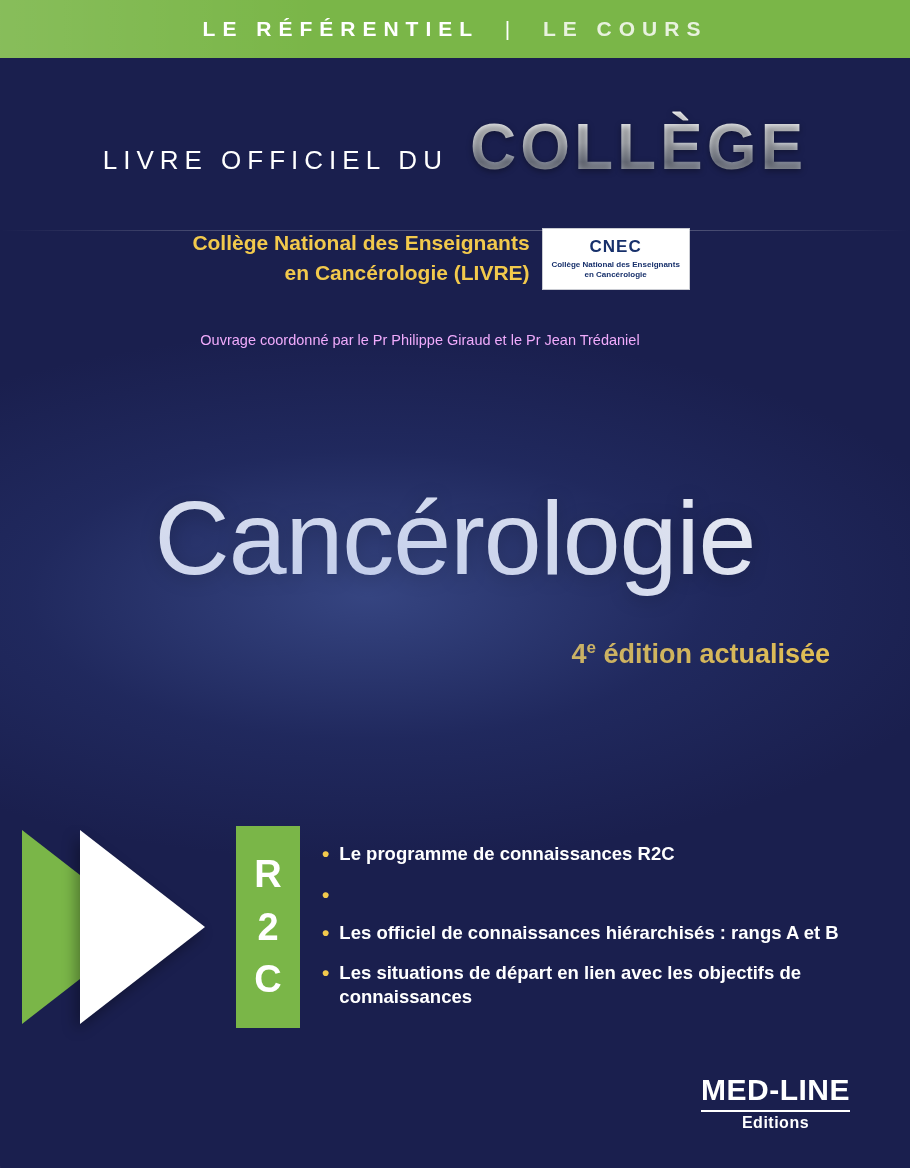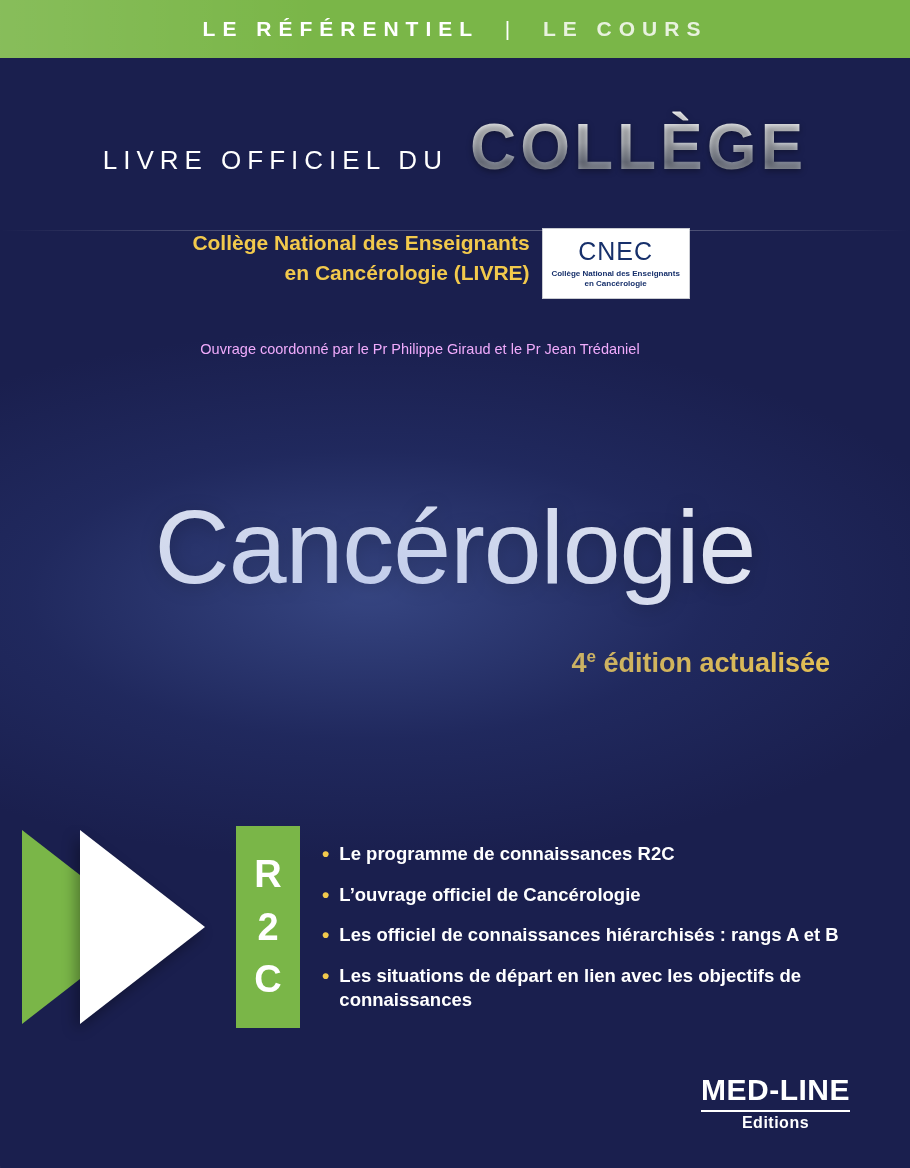--- a/index.html
+++ b/index.html
@@ -124,22 +124,22 @@
   .logo-box {
     width: 148px;
     background: #ffffff;
     border: 1px solid #c9cbd2;
     padding: 9px 6px 8px;
     text-align: center;
     box-sizing: border-box;
   }
   .logo-cnec {
     color: #17306b;
-    font-size: 25px;
-    font-weight: normal;
+    font-size: 17px;
+    font-weight: bold;
     letter-spacing: 1px;
     line-height: 1.1;
   }
   .logo-sub {
     color: #17306b;
     font-size: 8px;
     font-weight: bold;
     line-height: 1.35;
     margin-top: 3px;
   }
@@ -321,21 +321,20 @@
       <span>2</span>
       <span>C</span>
     </div>
     <div class="bullets">
       <div class="bullet">
         <span class="dot">•</span>
         <span>Le programme de connaissances R2C</span>
       </div>
       <div class="bullet">
         <span class="dot">•</span>
-        <span>L’ouvrage officiel de Cancérologie</span>
       </div>
       <div class="bullet">
         <span class="dot">•</span>
         <span>Les officiel de connaissances hiérarchisés : rangs A et B</span>
       </div>
       <div class="bullet">
         <span class="dot">•</span>
         <span>Les situations de départ en lien avec les objectifs de connaissances</span>
       </div>
     </div>

